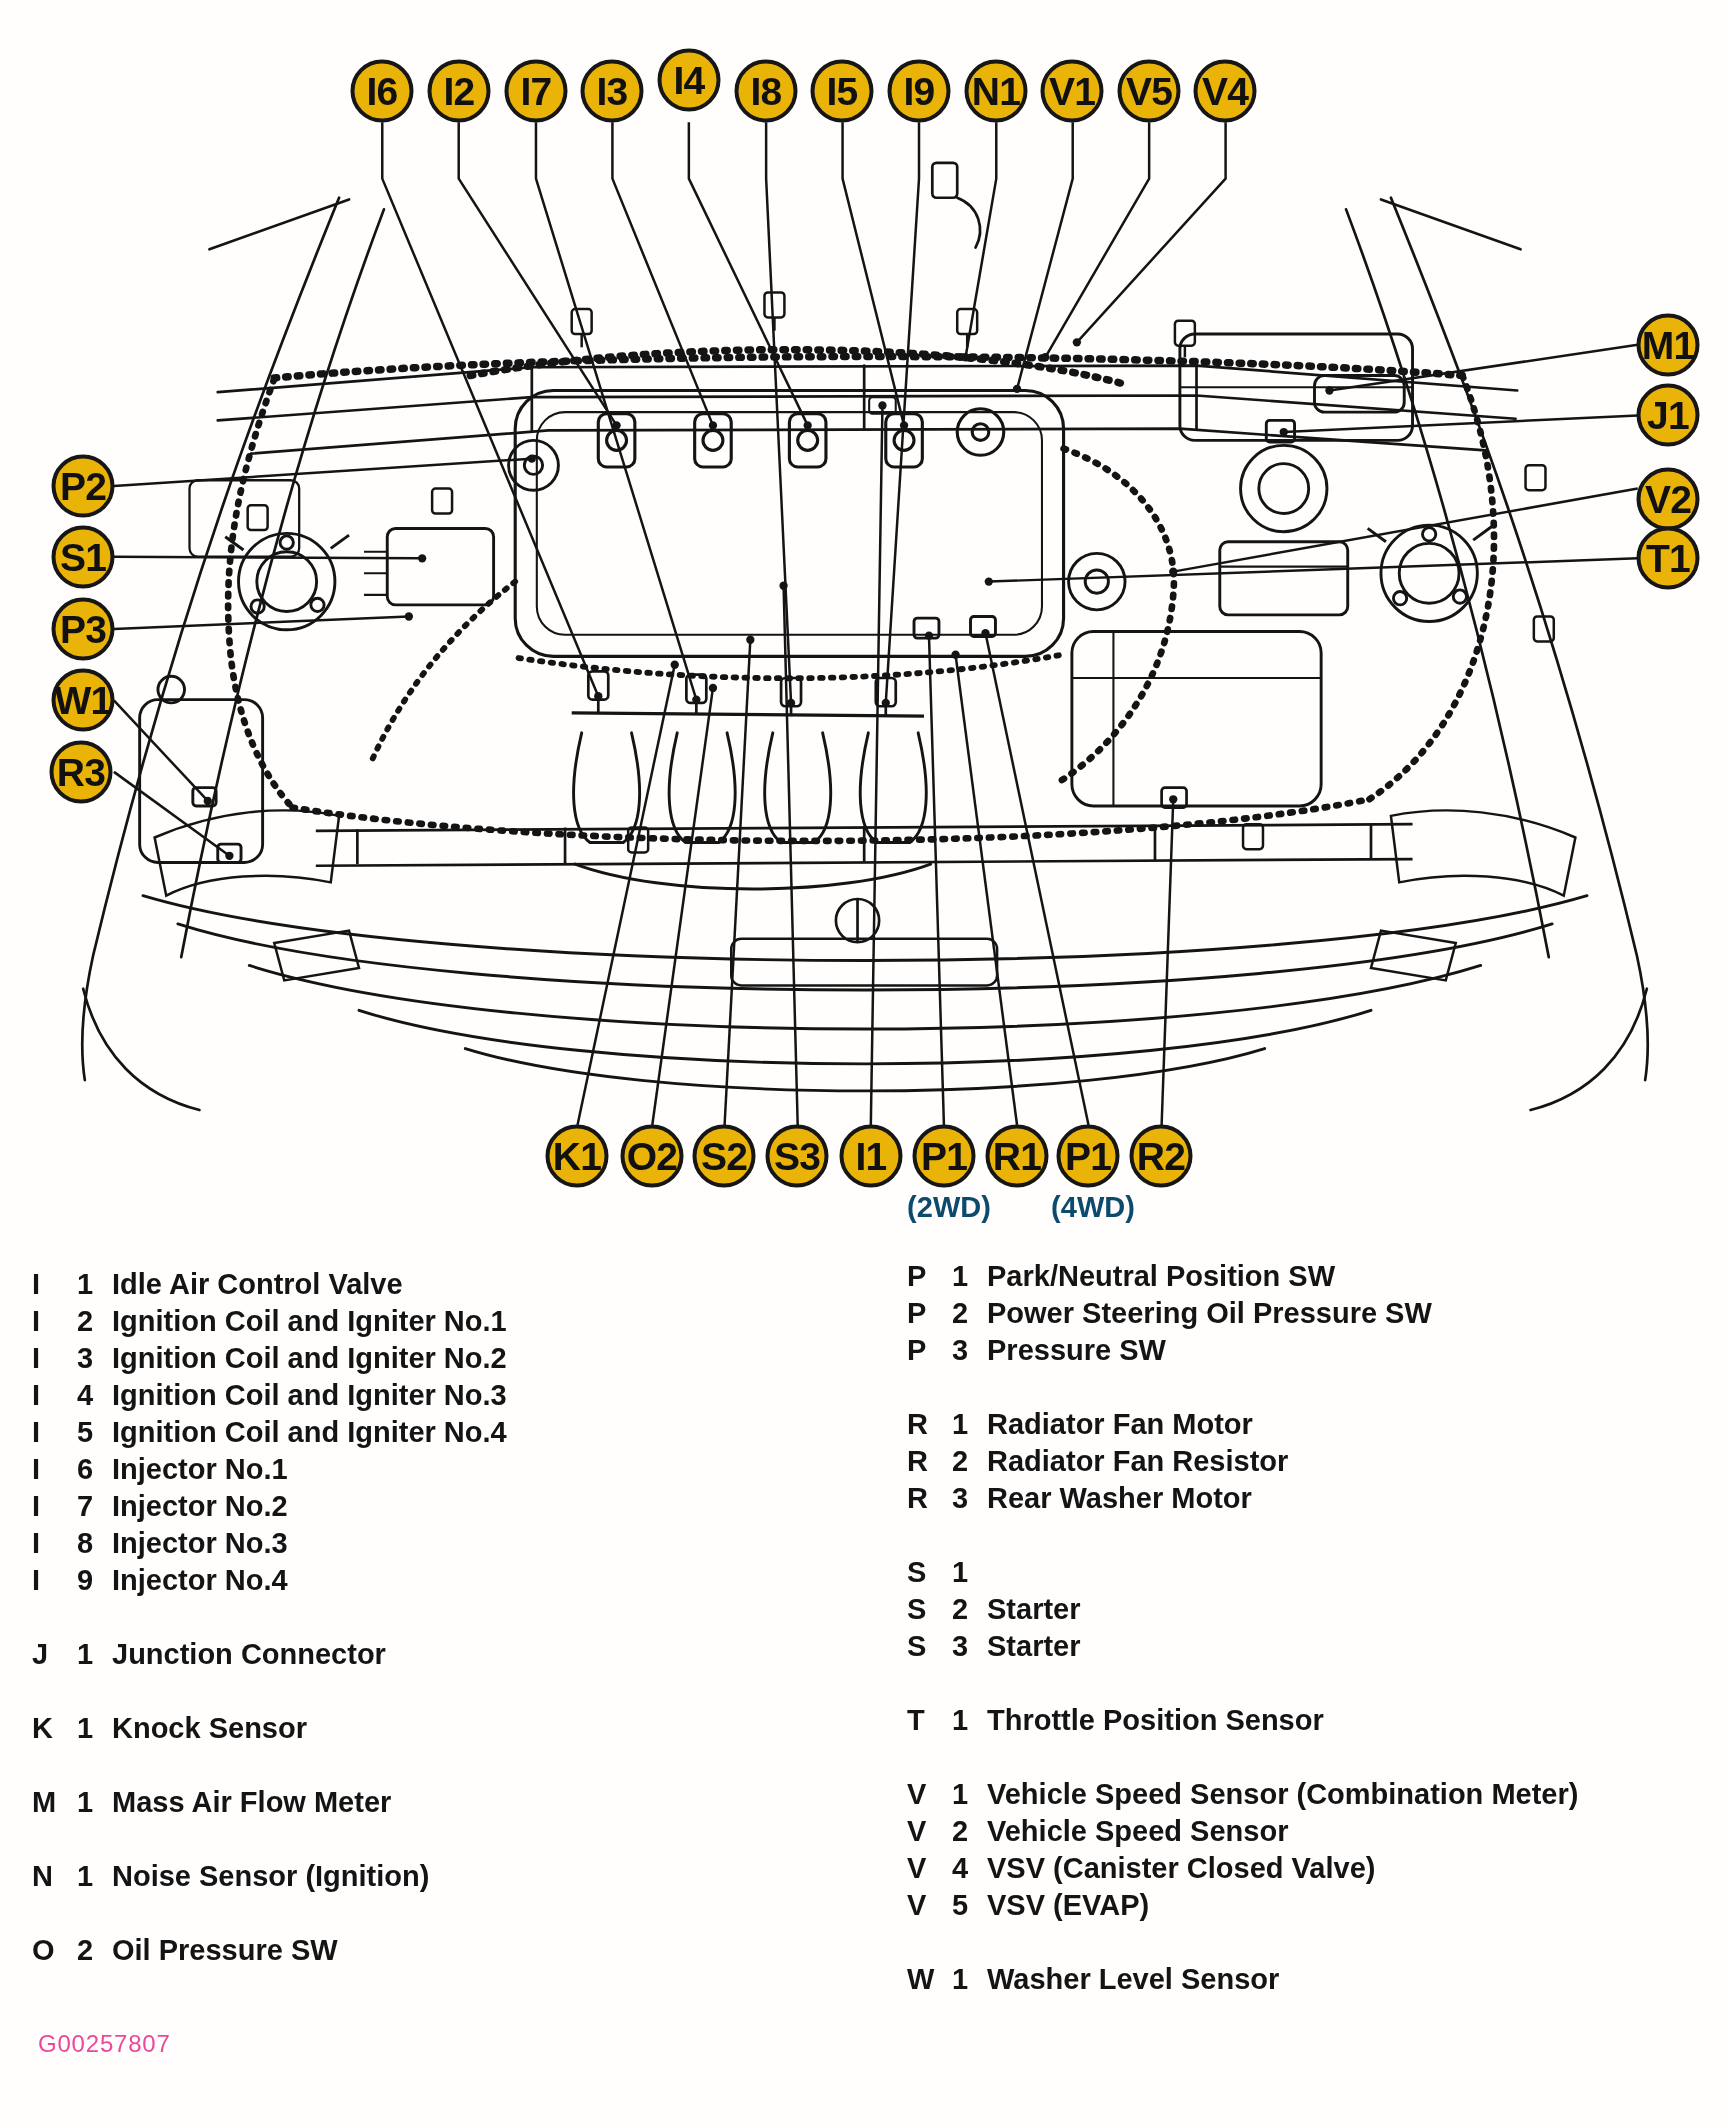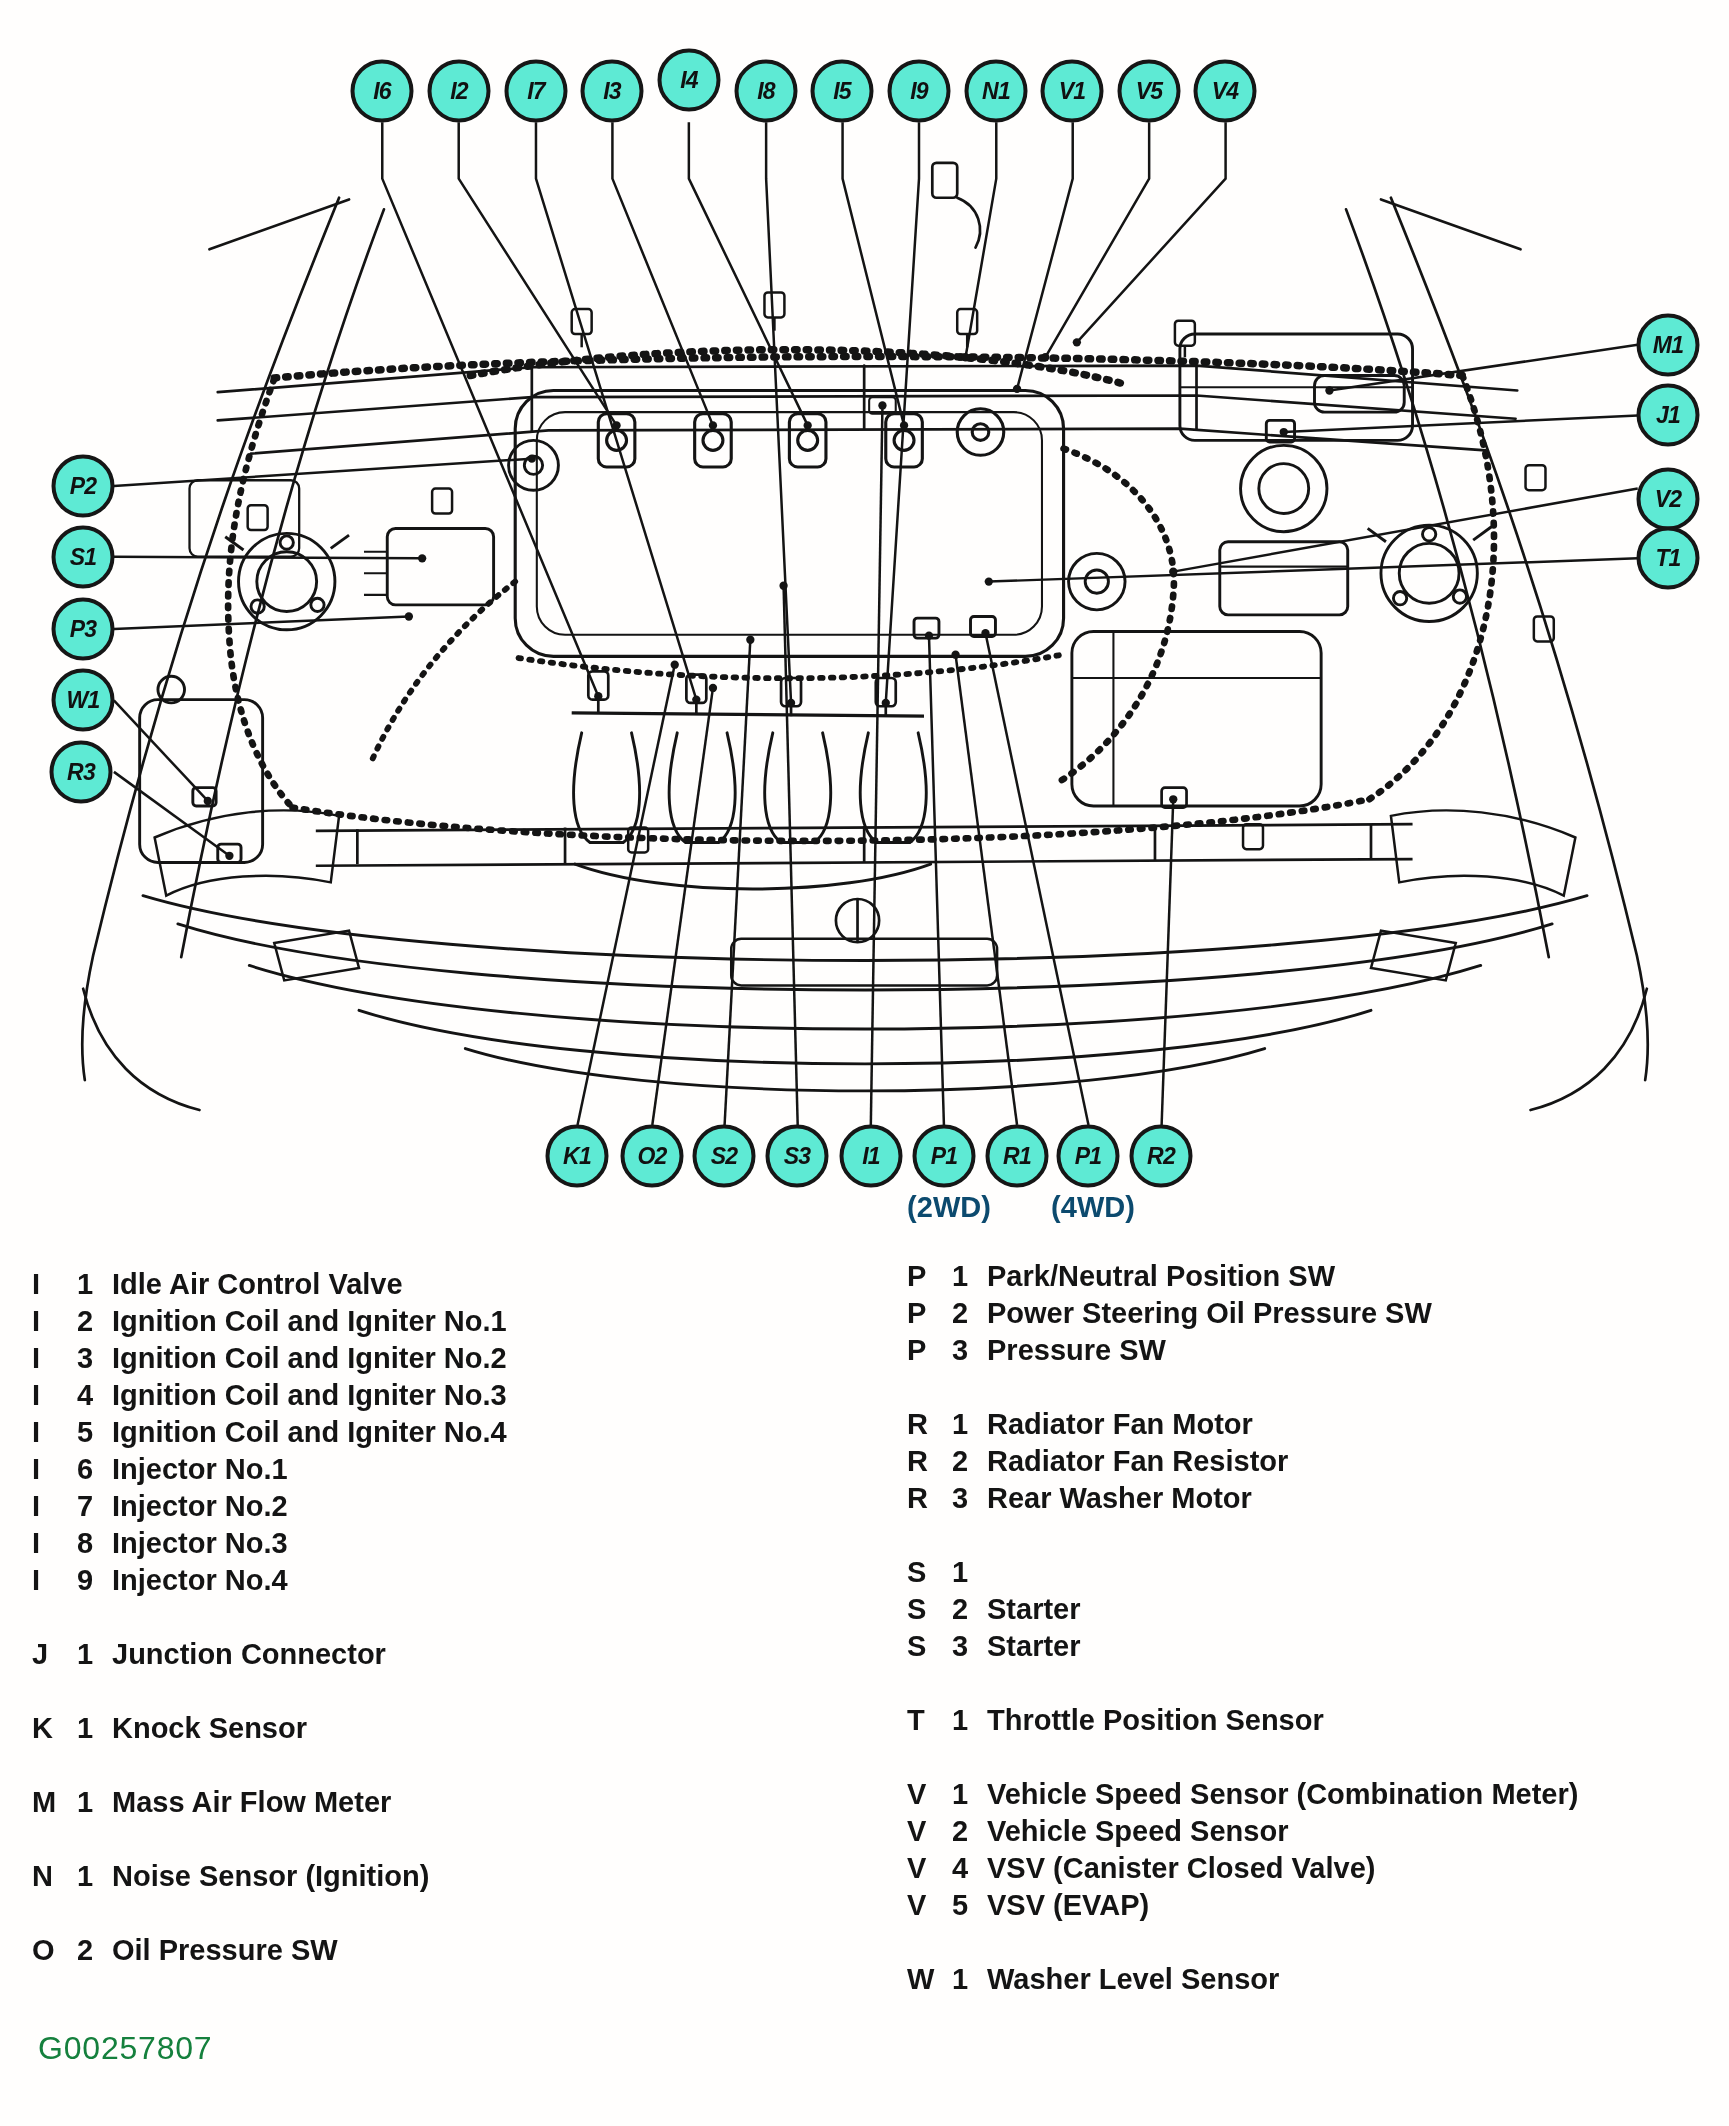--- a/index.html
+++ b/index.html
@@ -1,35 +1,35 @@
 <!DOCTYPE html>
 <html style="font-size:13.3px"><head>
 <meta charset="utf-8">
 <style>
   html,body{margin:0;padding:0;background:#fff;}
   .stage{position:relative;width:1730px;height:2127px;background:#fffefd;
          font-family:"Liberation Sans",sans-serif;color:#141414;overflow:hidden;}
   svg.art{position:absolute;left:0;top:0;z-index:1;}
   .callout{position:absolute;z-index:3;transform:translate(-50%,-50%);
-           box-sizing:border-box;width:63px;height:63px;background:#5eead4;
+           box-sizing:border-box;width:63px;height:63px;background:#eab308;
            border:4.2px solid #161616;border-radius:50%;
            display:flex;align-items:center;justify-content:center;
-           font-size:23px;font-weight:700;letter-spacing:-0.8px;color:#111;font-style:italic;}
+           font-size:39px;font-weight:700;letter-spacing:-0.8px;color:#111;}
   .callout-sub{position:absolute;z-index:3;transform:translate(-50%,0);
            font-size:29px;font-weight:700;color:#0c4a6e;white-space:nowrap;}
   .legend{position:absolute;z-index:2;font-size:29px;line-height:37px;font-weight:700;}
   .legend-left{left:32px;top:1266px;width:814px;}
   .legend-right{left:907px;top:1258px;width:797px;}
   .lrow{display:flex;align-items:baseline;height:37px;white-space:nowrap;}
   .lrow.gap{margin-top:37px;}
   .ll{display:inline-block;width:45px;}
   .ln{display:inline-block;width:35px;}
   .lt{display:inline-block;}
   .figure-id{position:absolute;left:38px;top:2030px;z-index:2;
-             font-size:32px;font-weight:400;letter-spacing:0.8px;color:#15803d;}
+             font-size:24px;font-weight:400;letter-spacing:0.8px;color:#ec4899;}
 </style>
 </head>
 <body>
 
 <div class="stage">
 
 <svg class="art" width="1730" height="2127" viewBox="0 0 2082 2560">
 
   <g stroke="#141414" fill="none" stroke-width="3.25" stroke-linecap="round" stroke-linejoin="round">
     <path d="M 408,238 C 330,430 215,720 112,1150 C 100,1205 95,1255 102,1300"></path>

